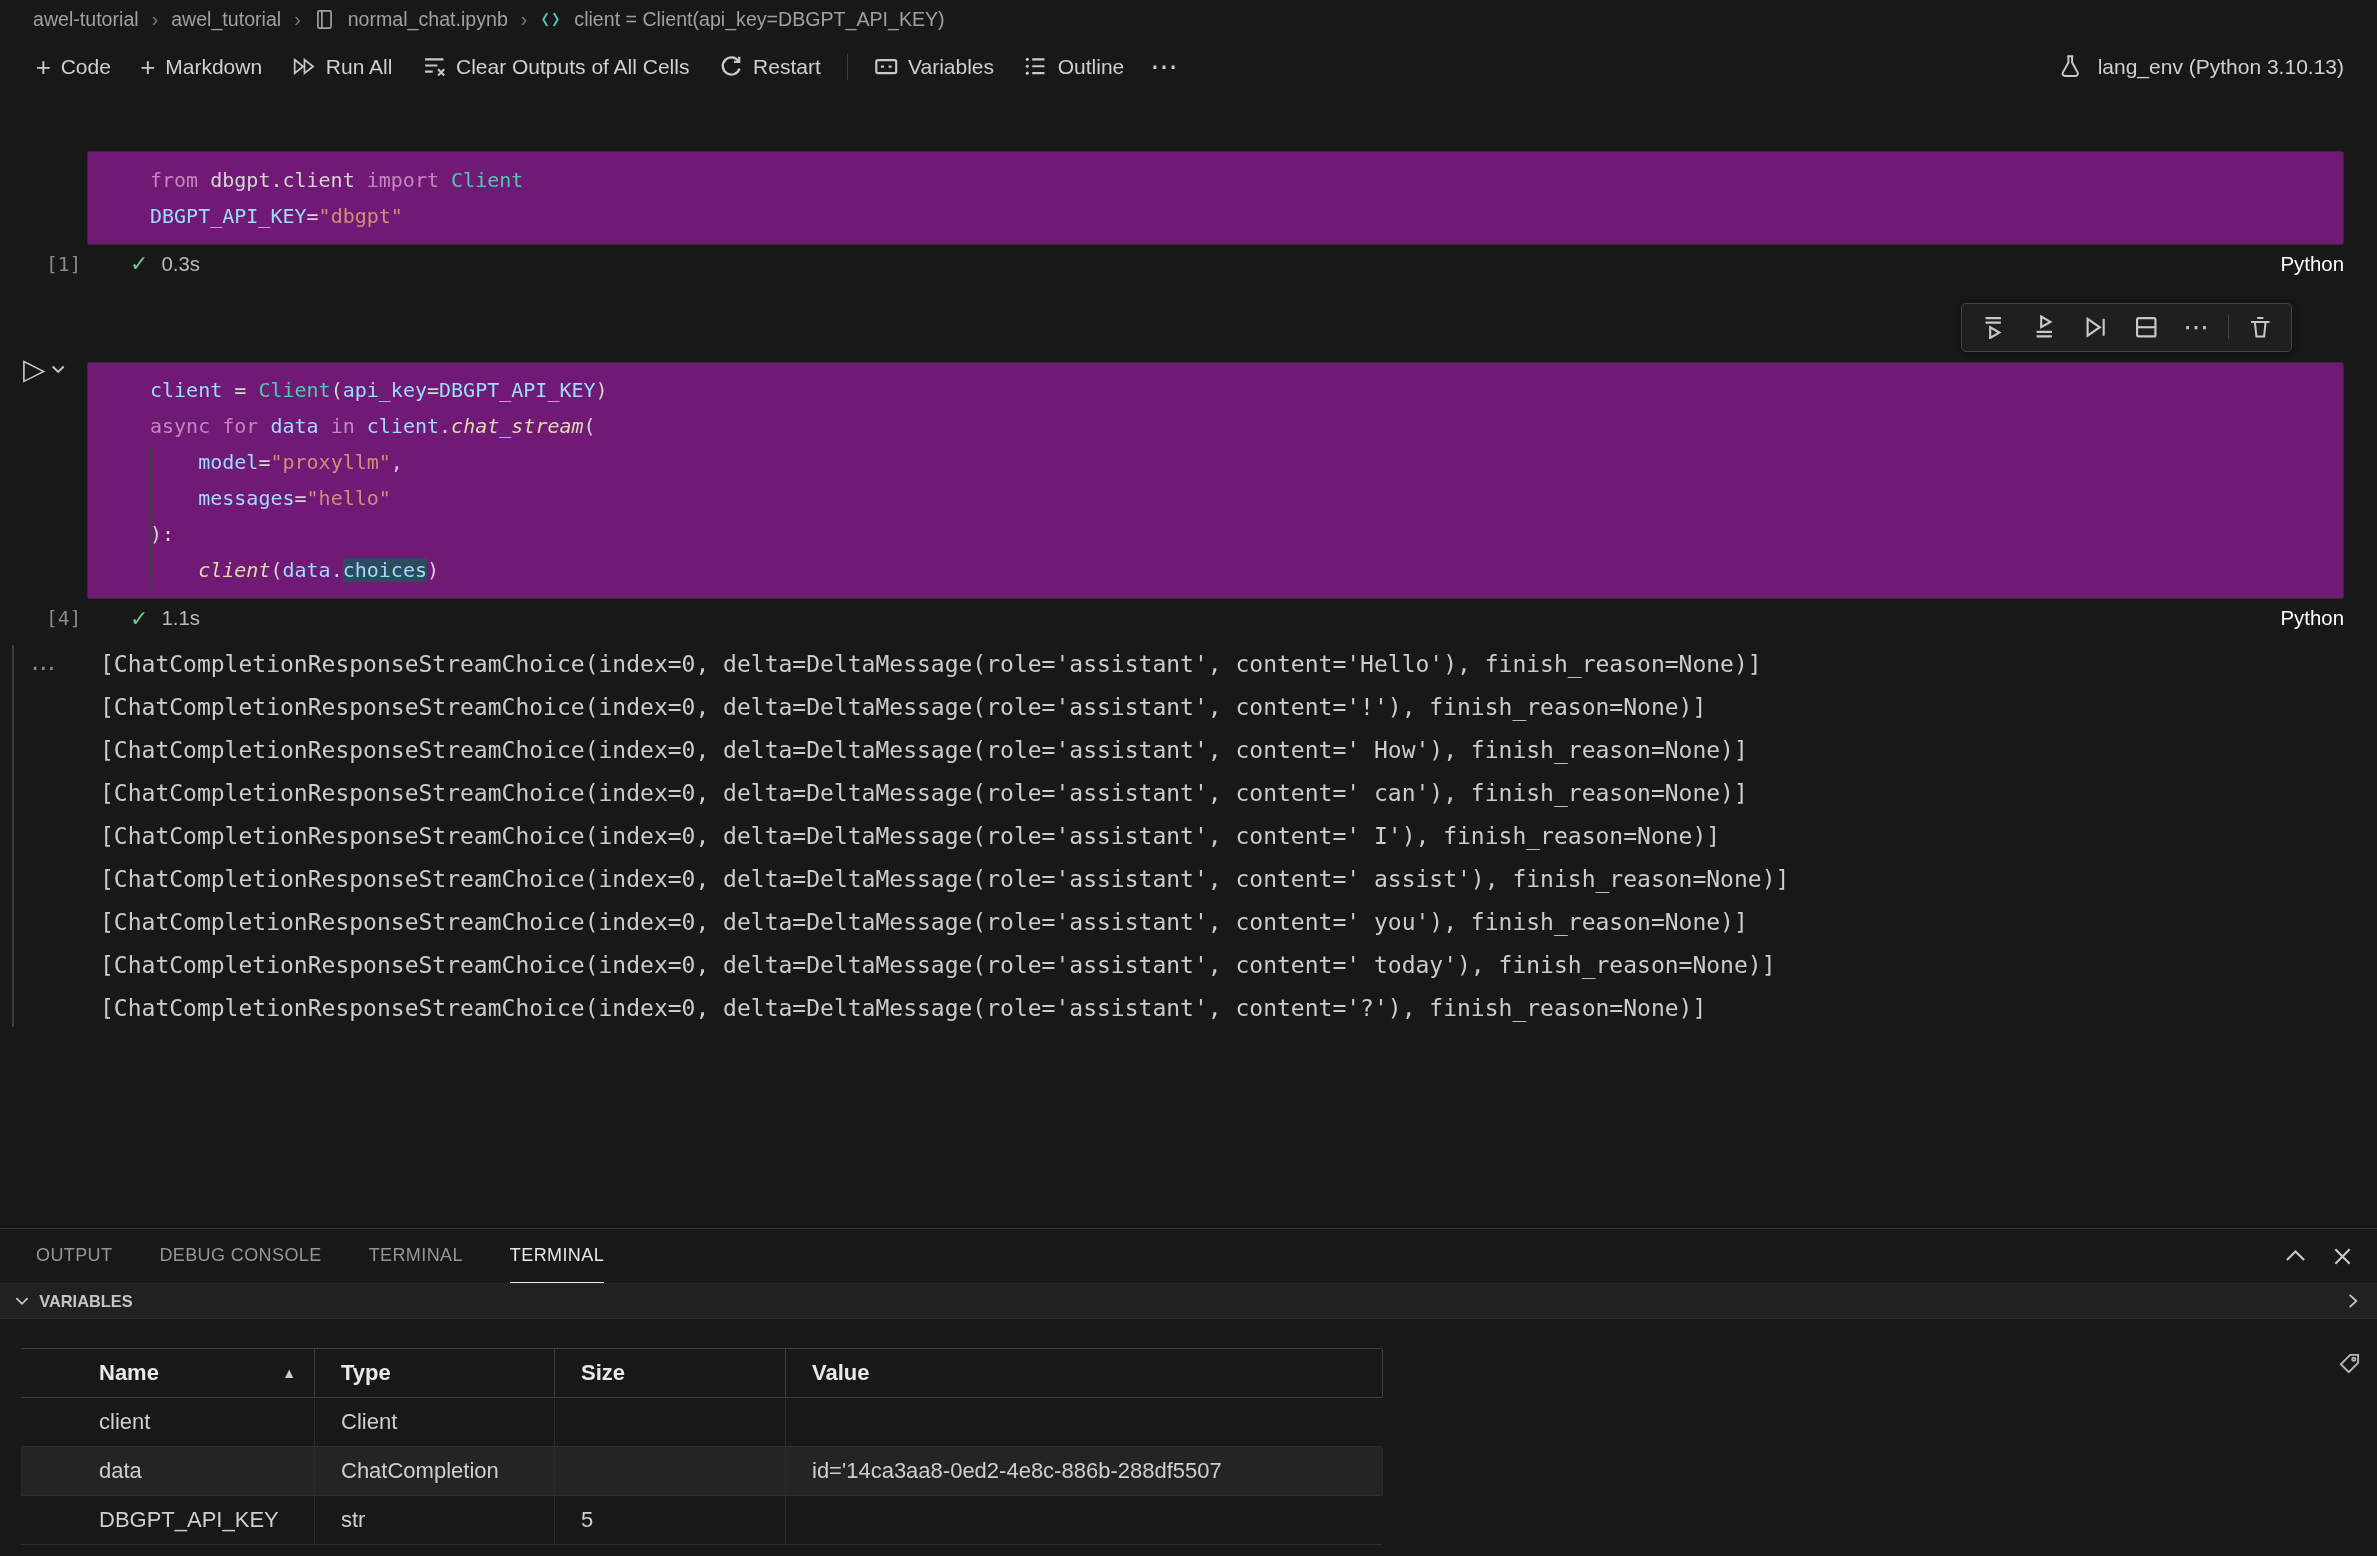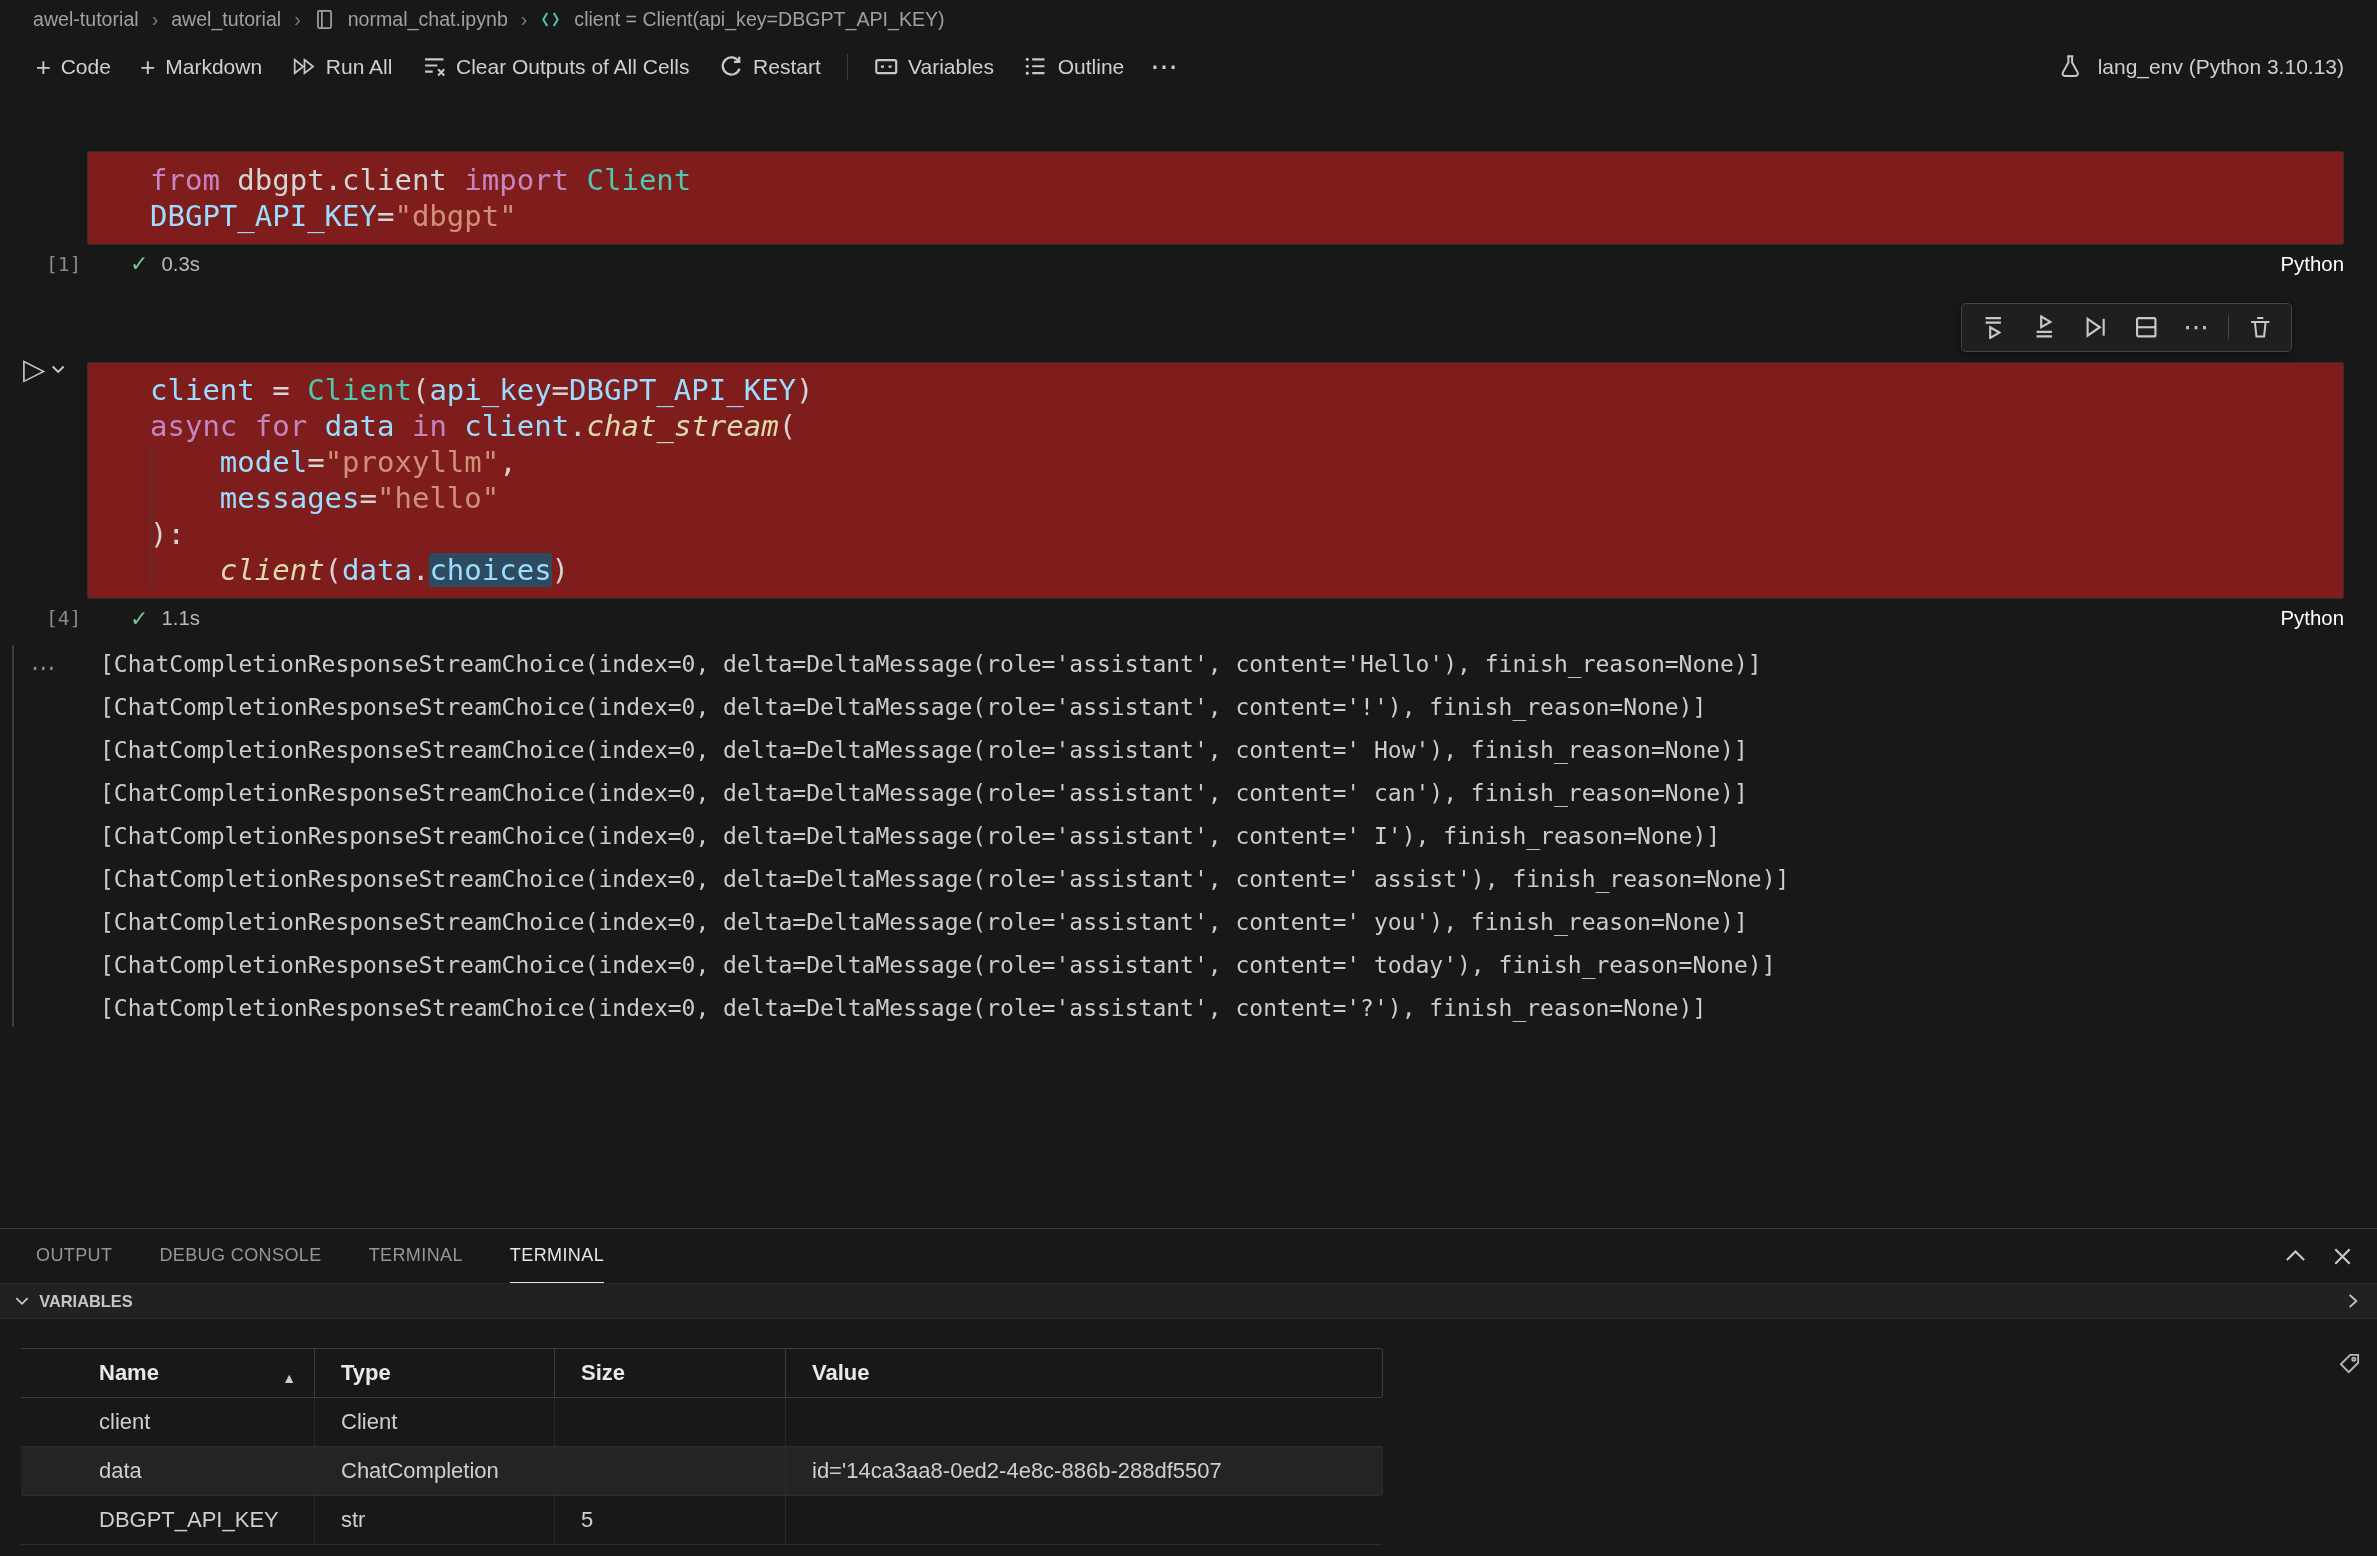--- a/index.html
+++ b/index.html
@@ -18,23 +18,23 @@
   .tb-btn{display:flex;align-items:center;gap:9.8px;padding:8.2px 14.7px;border-radius:4.9px;white-space:nowrap;cursor:pointer;}
   .tb-icon{display:inline-flex;align-items:center;color:#c8c8c8;}
   .tb-plus{font-size:26px;line-height:1;color:#c8c8c8;}
   .tb-sep{width:0.8px;height:26px;background:#3c3c3c;margin:0 11.4px;}
   .tb-more{font-size:28px;letter-spacing:1.6px;padding:0 11.4px;cursor:pointer;}
   .toolbar-right{margin-left:auto;display:flex;align-items:flex-end;gap:15px;cursor:pointer;}
 
   
   .notebook{position:relative;height:1133px;overflow:hidden;}
   .cell{position:relative;padding-left:87px;padding-right:33px;}
-  .cell-editor{position:relative;background:#7f1d1d;border:0.8px solid #2f2f2f;border-radius:2.5px;
+  .cell-editor{position:relative;background:#701a75;border:0.8px solid #2f2f2f;border-radius:2.5px;
                padding:9.8px 19.6px 9.8px 62px;
-               font-family:"DejaVu Sans Mono",monospace;font-size:29px;line-height:36px;color:#d4d4d4;}
+               font-family:"DejaVu Sans Mono",monospace;font-size:20px;line-height:36px;color:#d4d4d4;}
   .code-line{white-space:pre;height:36px;}
   .tk-kw{color:#c586c0;} .tk-var{color:#9cdcfe;} .tk-cls{color:#4ec9b0;}
   .tk-fn{color:#dcdcaa;font-style:italic;} .tk-str{color:#ce9178;} .tk-pl{color:#d4d4d4;}
   .tk-hl{color:#9cdcfe;background:#2e4a5f;border-radius:2.5px;}
   .indent-guide{position:absolute;left:62px;top:82px;height:144px;border-left:0.8px solid #404040;}
 
   .cell-status{position:relative;height:39px;display:flex;align-items:center;padding-left:43px;
                font-size:20.4px;color:#b9b9b9;}
   .exec-label{position:absolute;left:-41px;color:#8a8a8a;font-family:"DejaVu Sans Mono",monospace;font-size:19.6px;}
   .check-icon{color:#73c991;font-size:22px;margin-right:13px;}
@@ -77,21 +77,21 @@
                font-size:16.4px;font-weight:700;color:#c5c5c5;}
   .vars-header .spacer{flex:1;}
   .panel-side-icon{position:absolute;right:16.4px;top:123px;color:#b5b5b5;}
 
   .vars-table{margin:29px 0 0 21px;width:1361px;font-size:22px;color:#cfcfcf;}
   .var-row,.var-header-row{display:grid;grid-template-columns:294px 240px 231px 597px;height:48px;align-items:center;}
   .var-header-row{font-weight:700;color:#e9e9e9;border-top:0.8px solid #3d3d3d;border-bottom:0.8px solid #3d3d3d;}
   .var-header-row .var-cell{border-right:0.8px solid #3d3d3d;height:100%;display:flex;align-items:center;}
   .var-cell{padding-left:26px;white-space:nowrap;overflow:hidden;}
   .col-name{padding-left:78px;}
-  .name-head{display:flex;align-items:flex-end;width:100%;gap:20px;}
+  .name-head{display:flex;align-items:center;width:100%;gap:20px;}
   .sort-arrow{margin-left:auto;margin-right:18px;font-size:14px;color:#cccccc;}
   .var-row{border-bottom:0.8px solid #2d2d2d;cursor:pointer;}
   .var-row .var-cell{border-right:0.8px solid #2a2a2a;height:100%;display:flex;align-items:center;}
   .var-row.selected{background:rgba(255,255,255,0.055);}
 
   svg{display:block;}
 </style>
 </head>
 <body>
 

